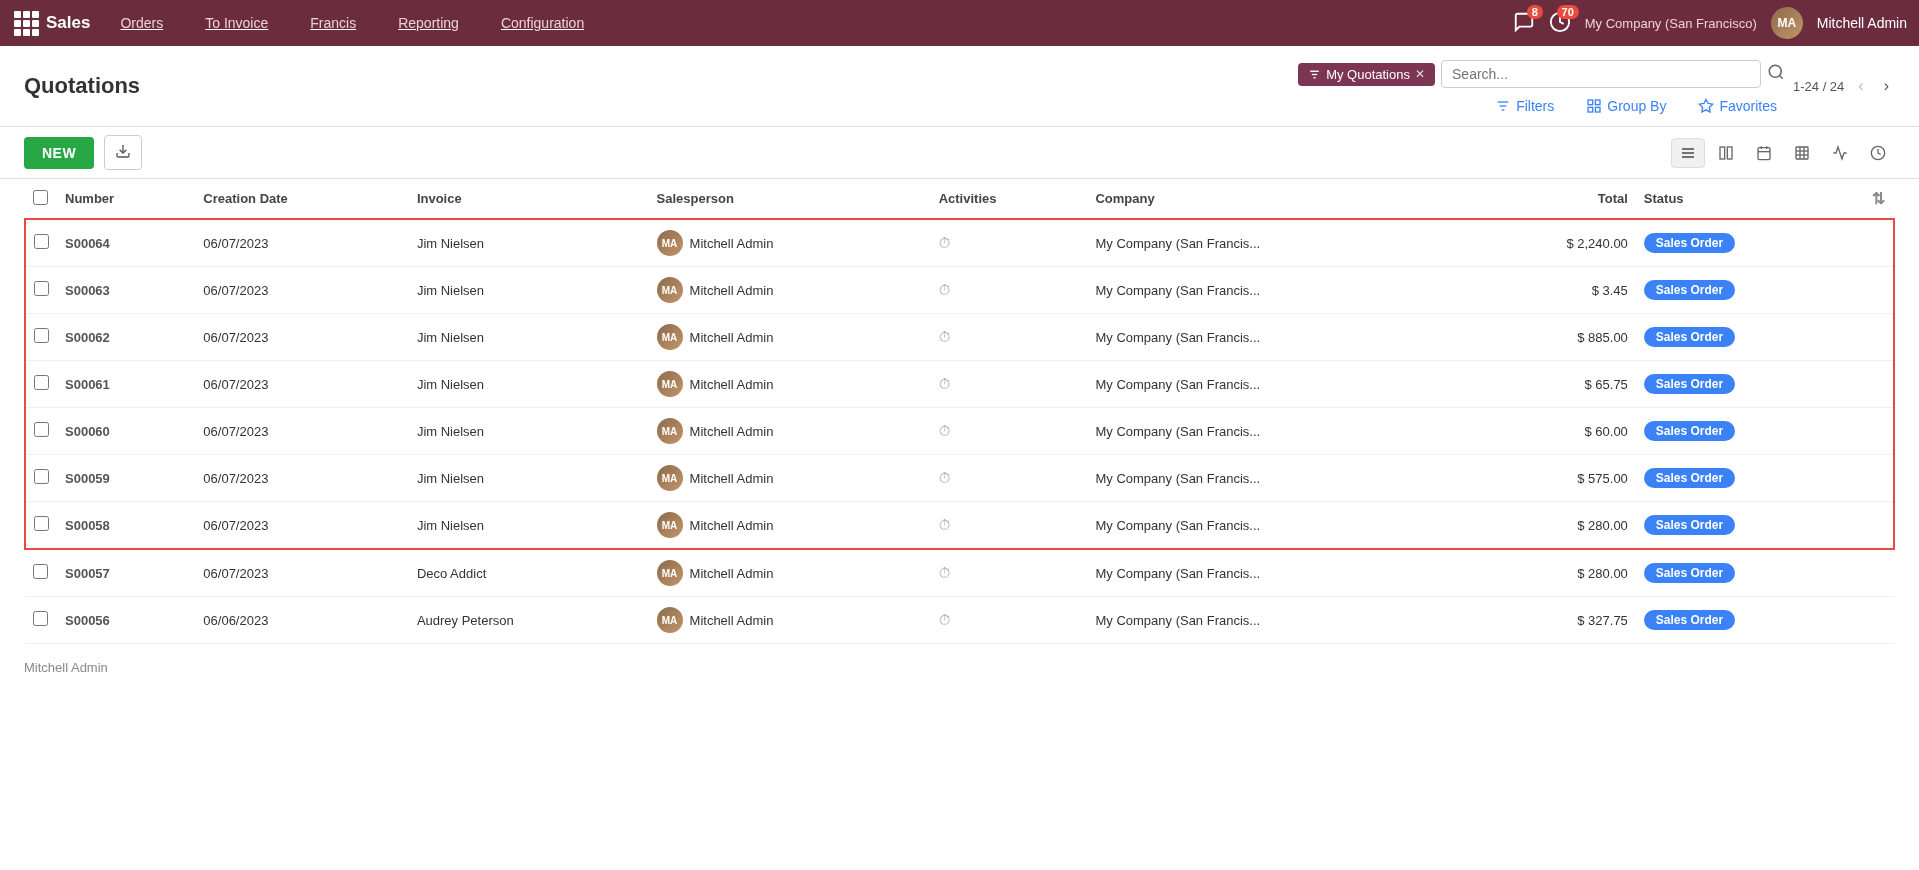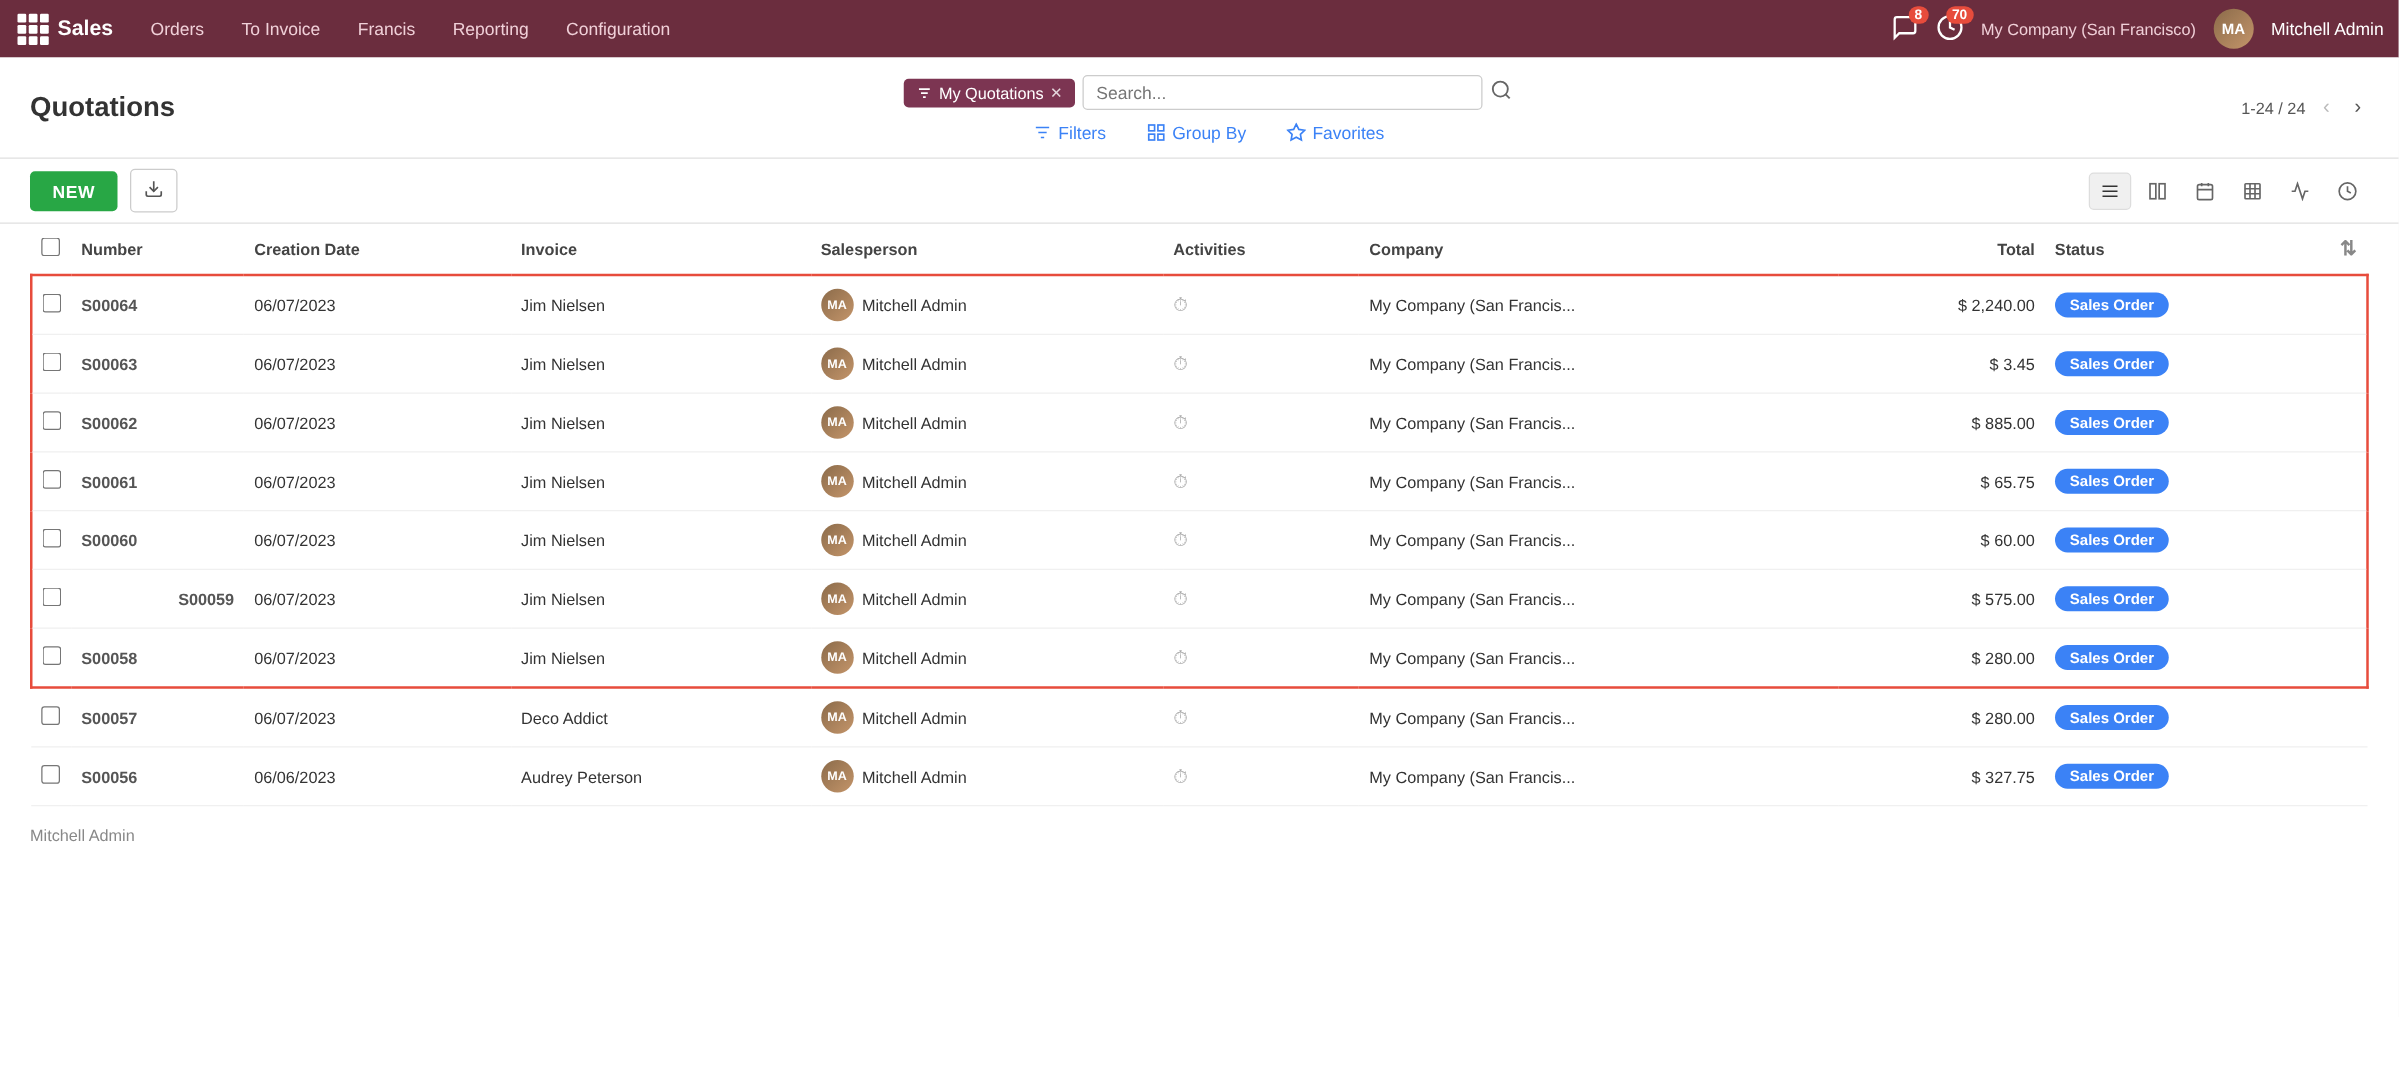--- a/index.html
+++ b/index.html
@@ -10,21 +10,21 @@
       background: #6b2d3e;
       color: #fff;
       display: flex;
       align-items: center;
       height: 46px;
       padding: 0 12px;
       gap: 6px;
     }
     .topnav-apps { width: 28px; height: 28px; display: flex; align-items: center; justify-content: center; cursor: pointer; }
     .topnav-brand { font-size: 17px; font-weight: 600; margin-right: 10px; }
-    .topnav-menu { display: flex; gap: 2px; }
+    .topnav-menu { display: flex; gap: 14px; text-decoration: underline; }
     .topnav-menu-item { padding: 6px 14px; border-radius: 4px; cursor: pointer; font-size: 14px; color: #f0d0d8; }
     .topnav-right { margin-left: auto; display: flex; align-items: center; gap: 14px; }
     .topnav-icon-badge { position: relative; cursor: pointer; }
     .badge { background: #e74c3c; color: #fff; border-radius: 10px; font-size: 11px; font-weight: 700; padding: 1px 5px; position: absolute; top: -6px; right: -8px; }
     .topnav-company { font-size: 13px; color: #f0d0d8; }
     .topnav-user { font-size: 14px; color: #fff; font-weight: 500; }
 
     
     .main-content { background: #fff; min-height: calc(100vh - 46px); }
 
@@ -33,21 +33,21 @@
       padding: 14px 24px 0 24px;
       display: flex;
       align-items: center;
       justify-content: space-between;
       border-bottom: 1px solid #e0e0e0;
       flex-wrap: wrap;
       gap: 8px;
     }
     .page-title { font-size: 22px; font-weight: 600; color: #333; padding-bottom: 14px; }
 
-    .header-center { display: flex; flex-direction: column; align-items: center; gap: 6px; flex: 1; padding-bottom: 8px; }
+    .header-center { display: flex; flex-direction: column; align-items: flex-end; gap: 6px; flex: 1; padding-bottom: 8px; }
     .search-bar { display: flex; align-items: center; gap: 6px; }
     .filter-tag {
       background: #7c3552;
       color: #fff;
       border-radius: 4px;
       padding: 4px 10px;
       font-size: 13px;
       display: flex;
       align-items: center;
       gap: 5px;
@@ -423,21 +423,21 @@
               </div>
             </td>
             <td style="border-bottom: 1px solid rgb(240, 240, 240);"><span class="activity-icon">⏱</span></td>
             <td style="border-bottom: 1px solid rgb(240, 240, 240);">My Company (San Francis...</td>
             <td class="right" style="border-bottom: 1px solid rgb(240, 240, 240);">$ 60.00</td>
             <td style="border-bottom: 1px solid rgb(240, 240, 240);"><span class="status-badge">Sales Order</span></td>
             <td style="border-bottom: 1px solid rgb(240, 240, 240); border-right: 2.5px solid rgb(231, 76, 60);"></td>
           </tr>
           <tr style="background: rgb(255, 255, 255);">
             <td style="border-bottom: 1px solid rgb(240, 240, 240); border-left: 2.5px solid rgb(231, 76, 60);"><input type="checkbox" style=""></td>
-            <td style="border-bottom: 1px solid rgb(240, 240, 240); text-align: right;"><span class="row-number">S00059</span></td>
+            <td style="border-bottom: 1px solid rgb(240, 240, 240);"><span class="row-number">S00059</span></td>
             <td style="border-bottom: 1px solid rgb(240, 240, 240);">06/07/2023</td>
             <td style="border-bottom: 1px solid rgb(240, 240, 240);">Jim Nielsen</td>
             <td style="border-bottom: 1px solid rgb(240, 240, 240);">
               <div class="salesperson-cell">
                 <div class="avatar-img">MA</div>
                 <span>Mitchell Admin</span>
               </div>
             </td>
             <td style="border-bottom: 1px solid rgb(240, 240, 240);"><span class="activity-icon">⏱</span></td>
             <td style="border-bottom: 1px solid rgb(240, 240, 240);">My Company (San Francis...</td>

